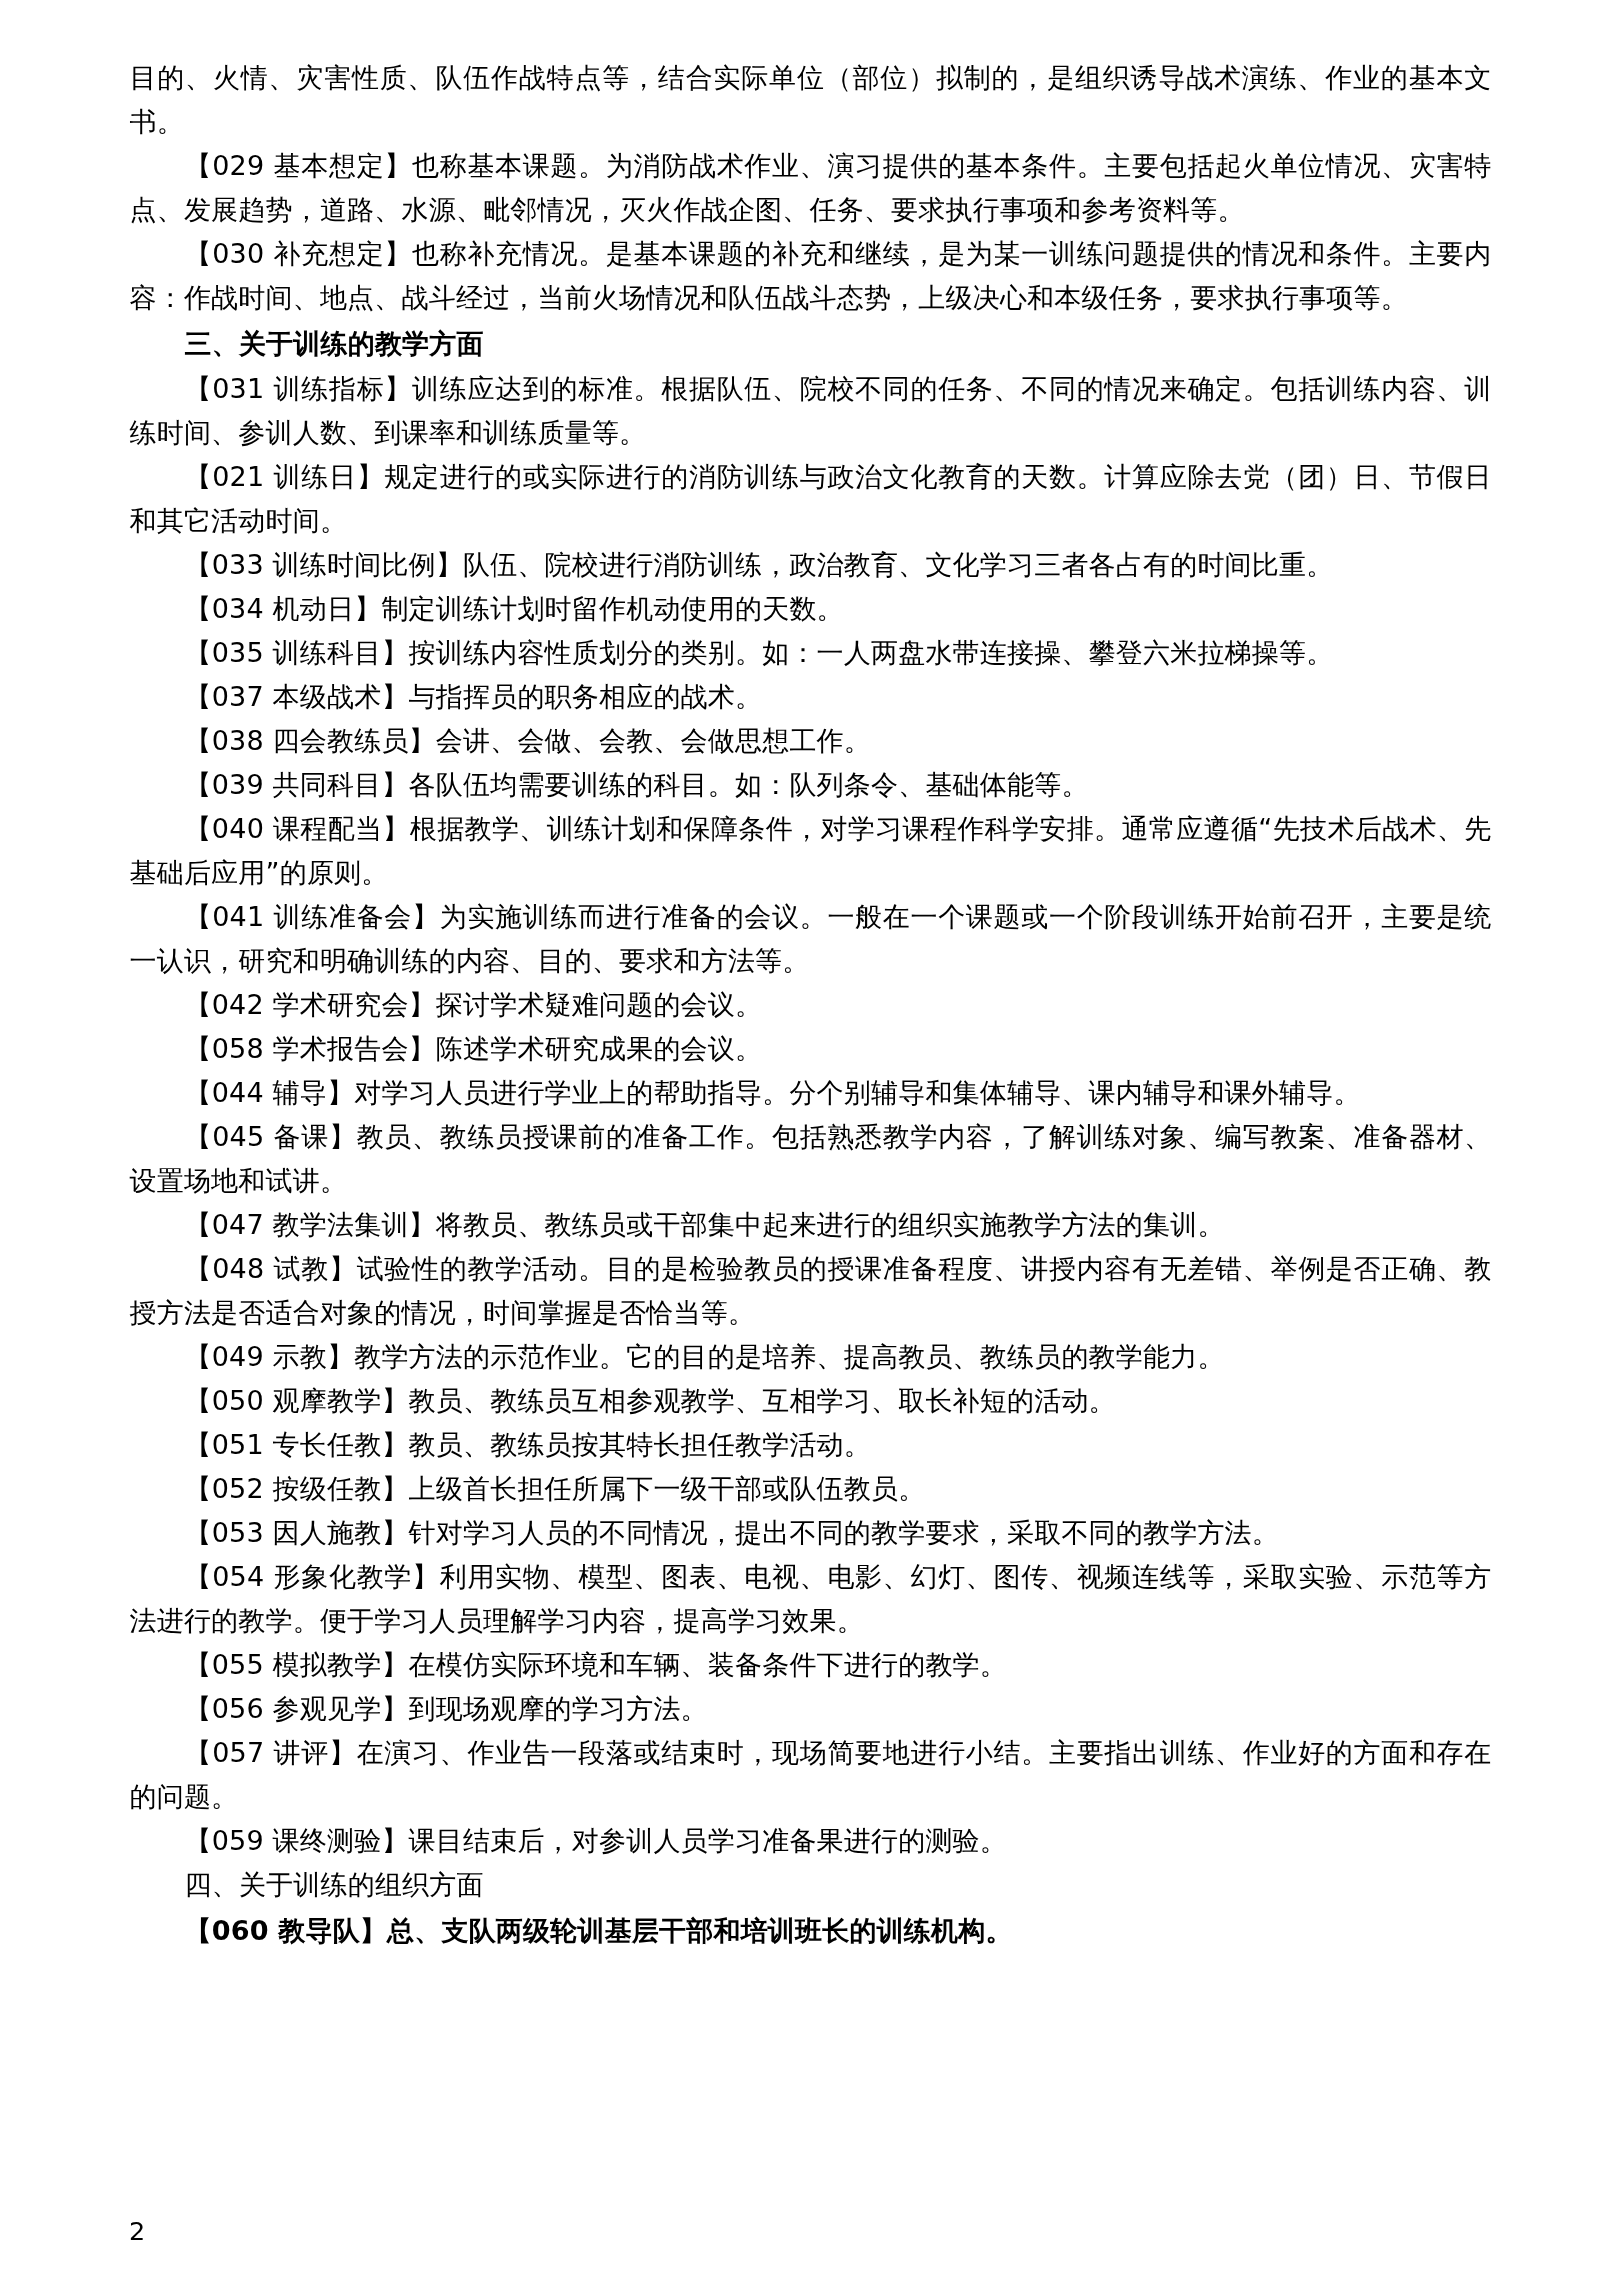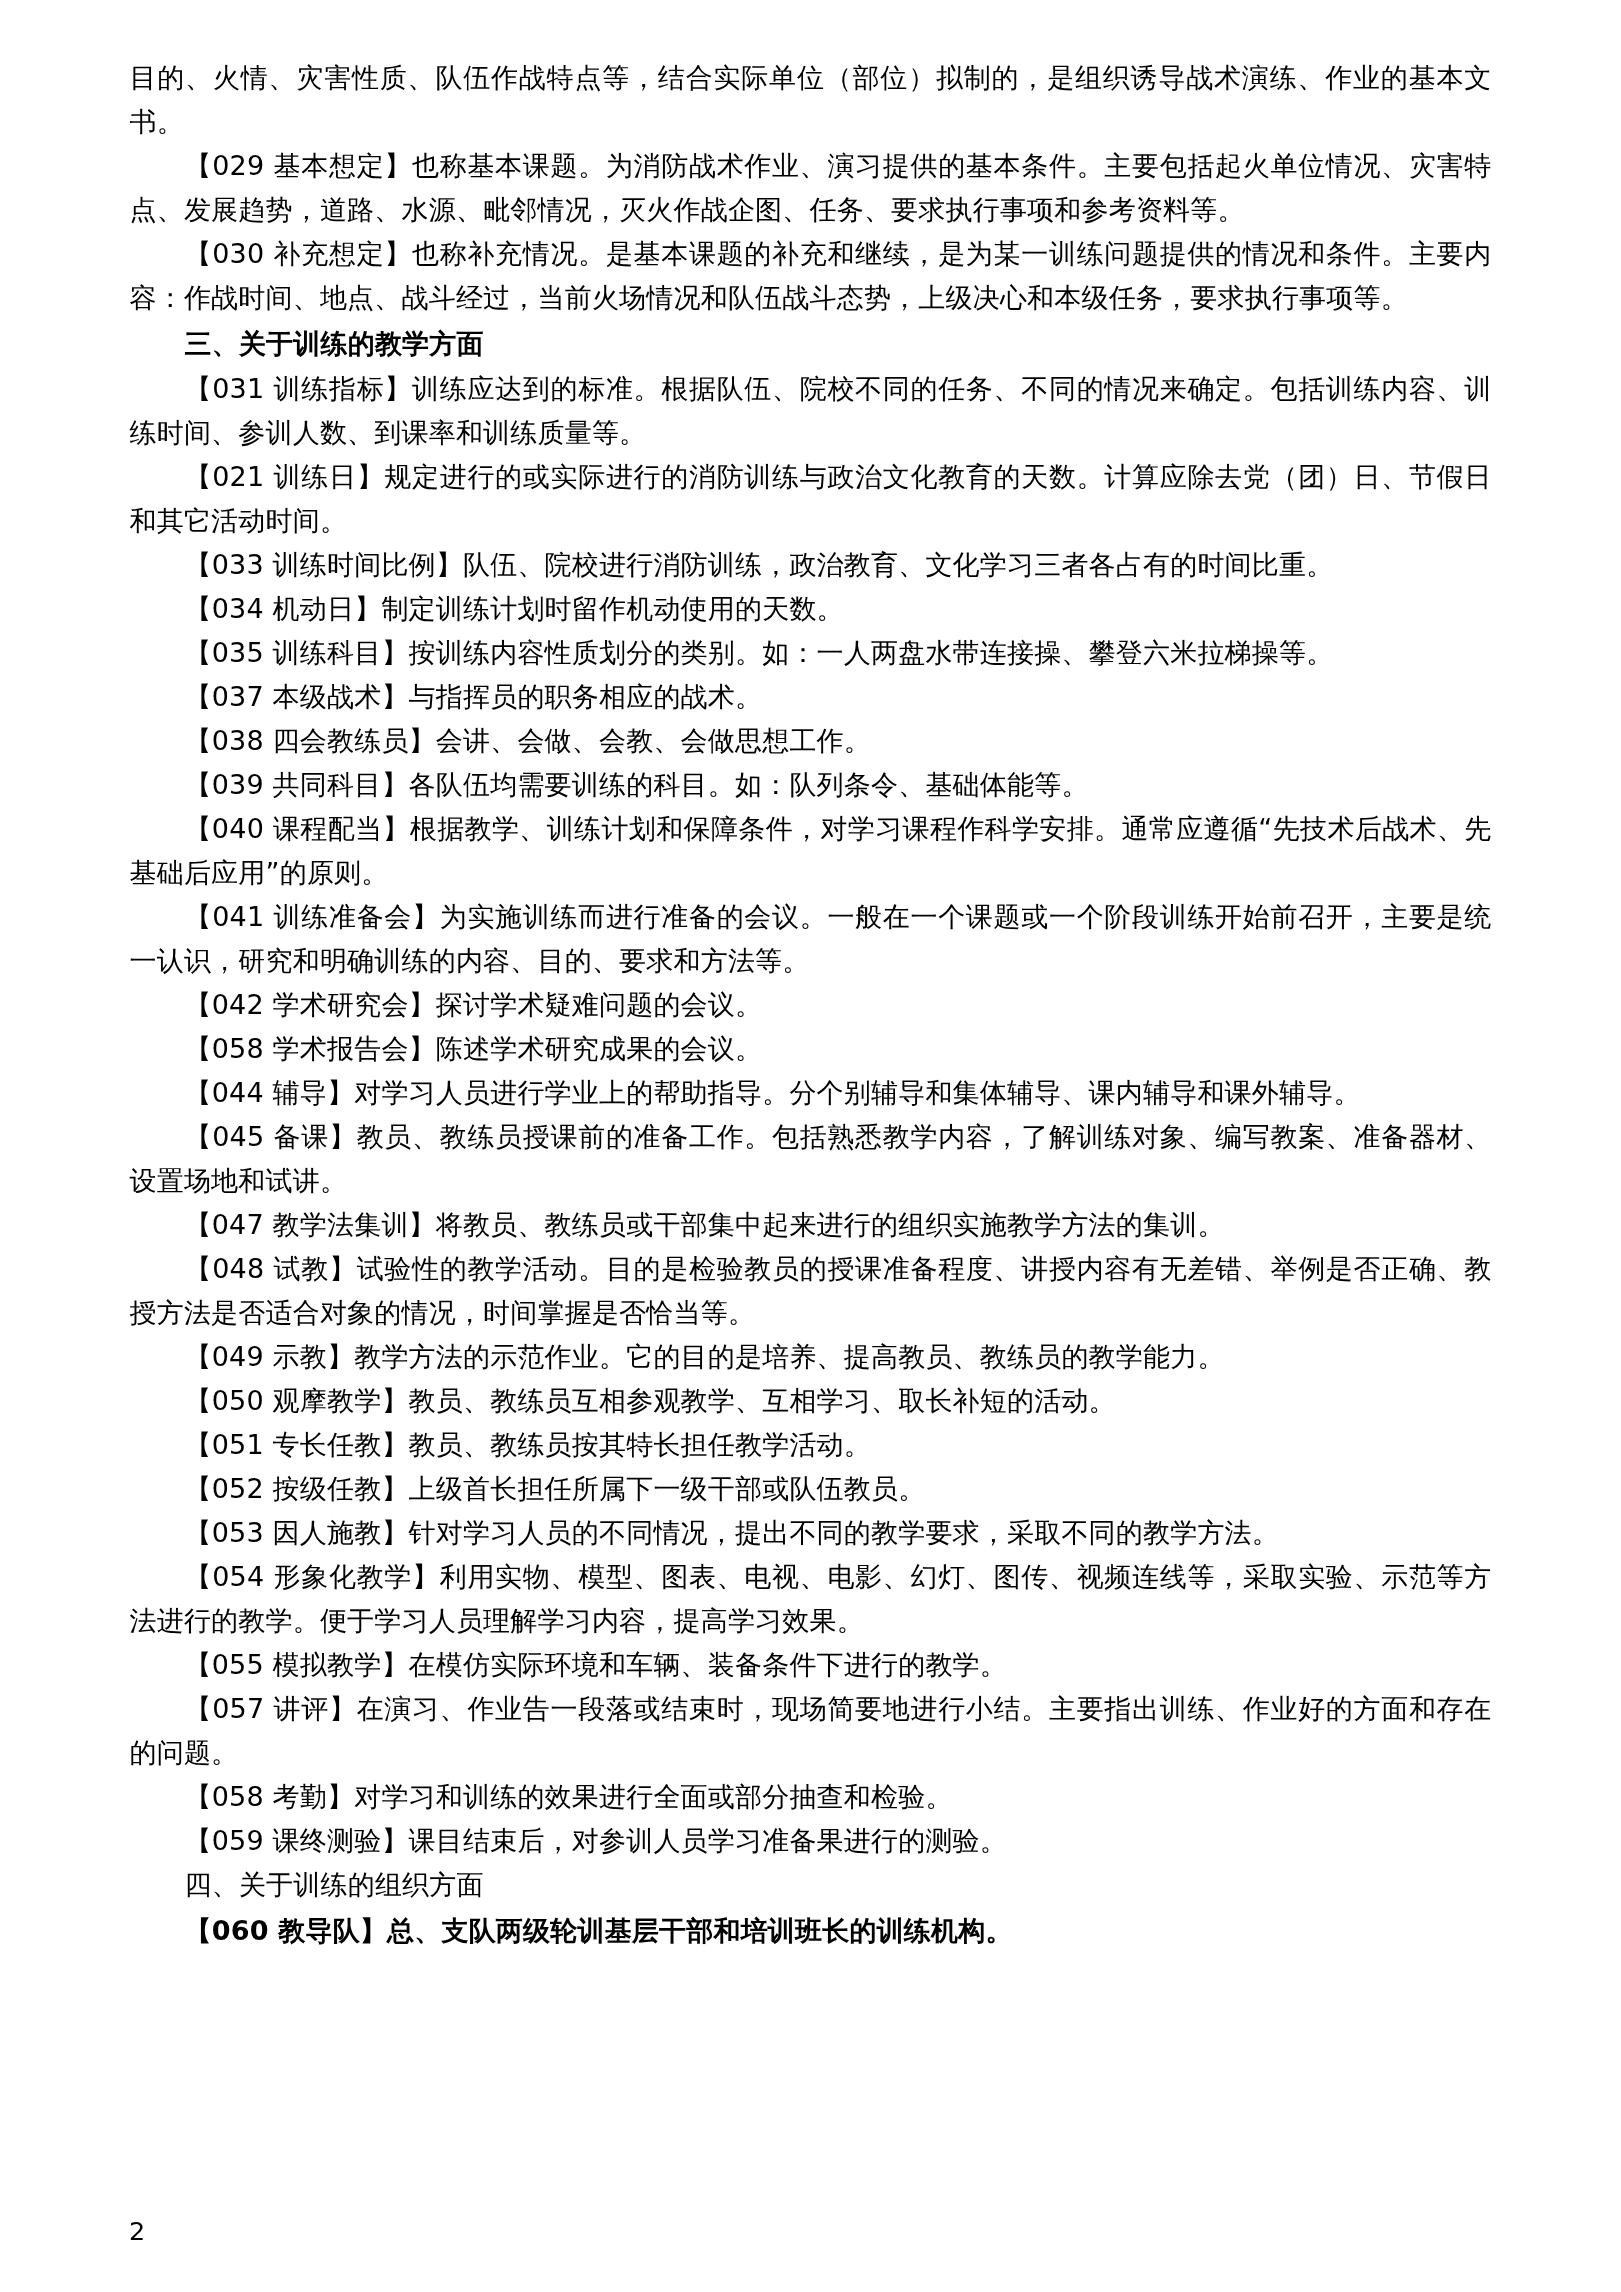--- a/index.html
+++ b/index.html
@@ -72,22 +72,22 @@
     <p class="indent">【045 备课】教员、教练员授课前的准备工作。包括熟悉教学内容，了解训练对象、编写教案、准备器材、设置场地和试讲。</p>
     <p class="indent">【047 教学法集训】将教员、教练员或干部集中起来进行的组织实施教学方法的集训。</p>
     <p class="indent">【048 试教】试验性的教学活动。目的是检验教员的授课准备程度、讲授内容有无差错、举例是否正确、教授方法是否适合对象的情况，时间掌握是否恰当等。</p>
     <p class="indent">【049 示教】教学方法的示范作业。它的目的是培养、提高教员、教练员的教学能力。</p>
     <p class="indent">【050 观摩教学】教员、教练员互相参观教学、互相学习、取长补短的活动。</p>
     <p class="indent">【051 专长任教】教员、教练员按其特长担任教学活动。</p>
     <p class="indent">【052 按级任教】上级首长担任所属下一级干部或队伍教员。</p>
     <p class="indent">【053 因人施教】针对学习人员的不同情况，提出不同的教学要求，采取不同的教学方法。</p>
     <p class="indent">【054 形象化教学】利用实物、模型、图表、电视、电影、幻灯、图传、视频连线等，采取实验、示范等方法进行的教学。便于学习人员理解学习内容，提高学习效果。</p>
     <p class="indent">【055 模拟教学】在模仿实际环境和车辆、装备条件下进行的教学。</p>
+    <p class="indent">【056 参观见学】到现场观摩的学习方法。</p>
     <p class="indent">【057 讲评】在演习、作业告一段落或结束时，现场简要地进行小结。主要指出训练、作业好的方面和存在的问题。</p>
-    <p class="indent">【058 考勤】对学习和训练的效果进行全面或部分抽查和检验。</p>
     <p class="indent">【059 课终测验】课目结束后，对参训人员学习准备果进行的测验。</p>
     <p class="indent">四、关于训练的组织方面</p>
     <p class="heading">【060 教导队】总、支队两级轮训基层干部和培训班长的训练机构。</p>
     <p class="indent"></p>
 
   </div>
 
   <div class="pagenum">2</div>
 </div>
 

